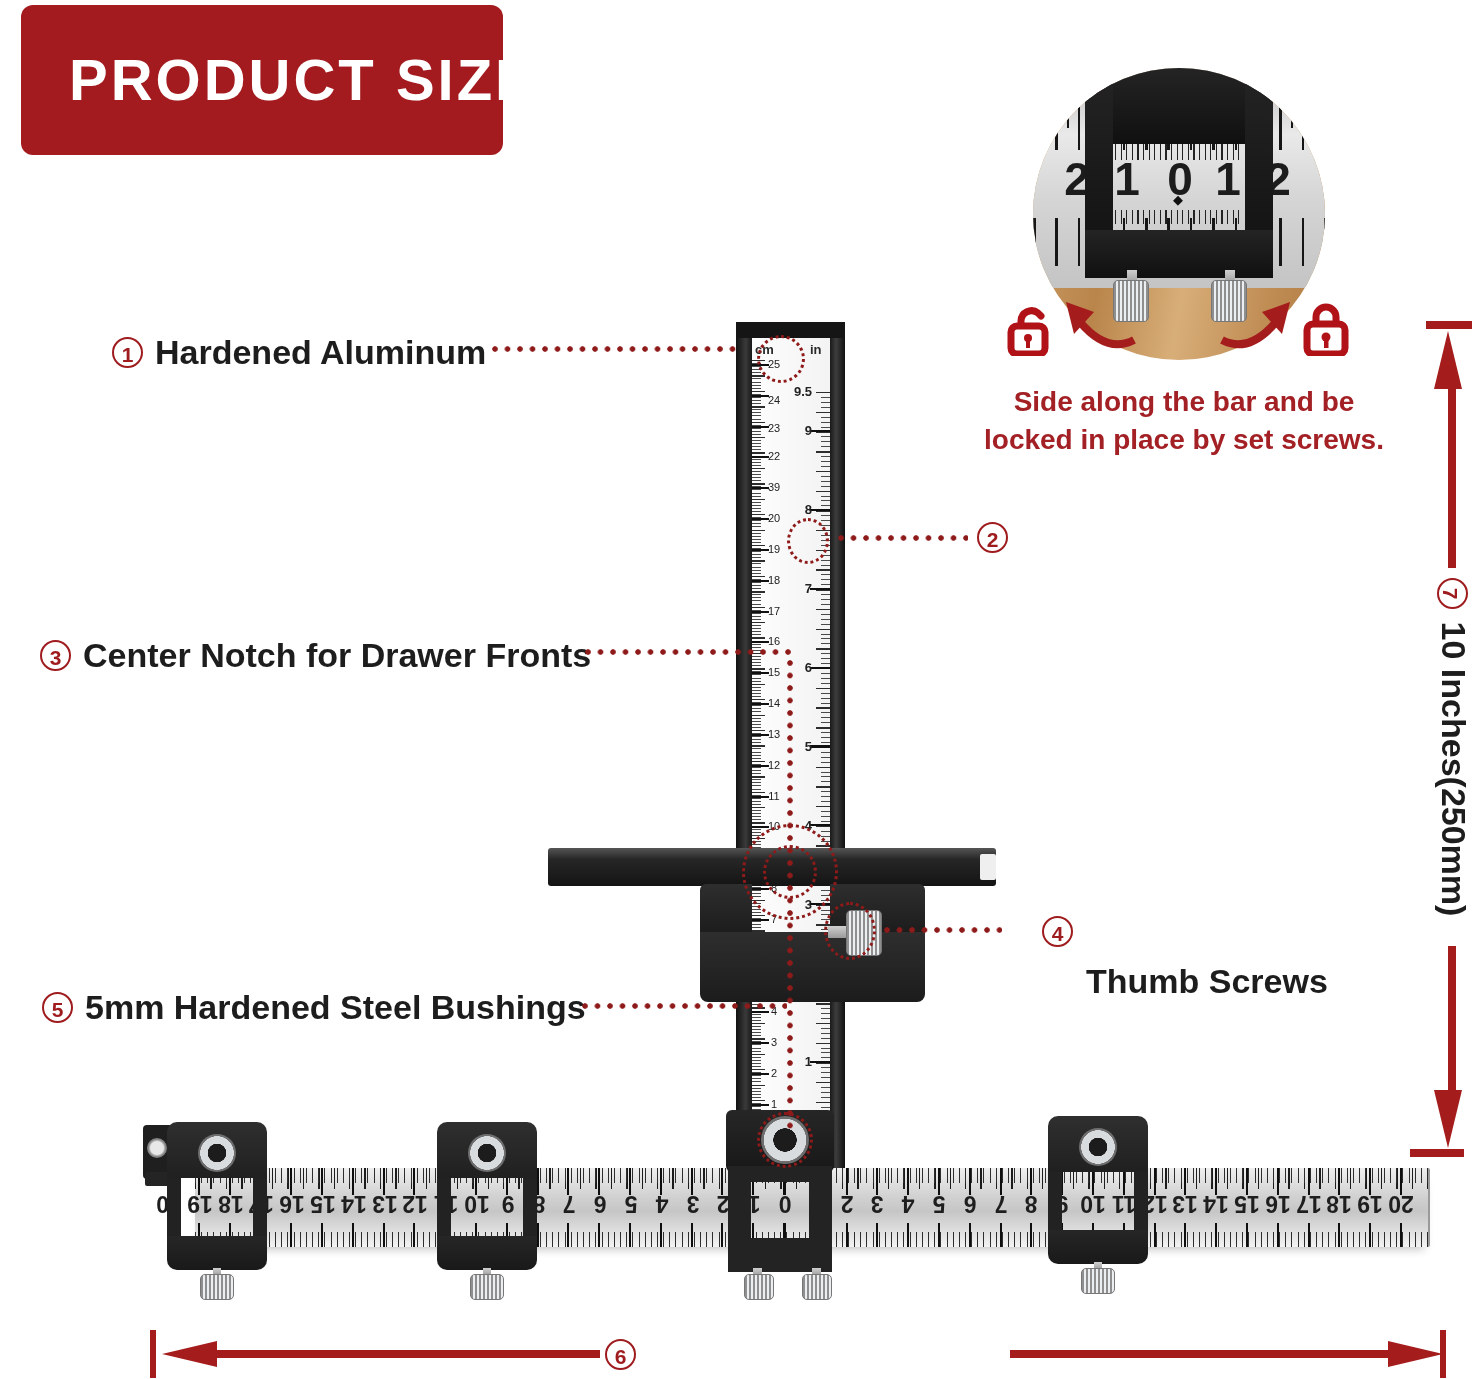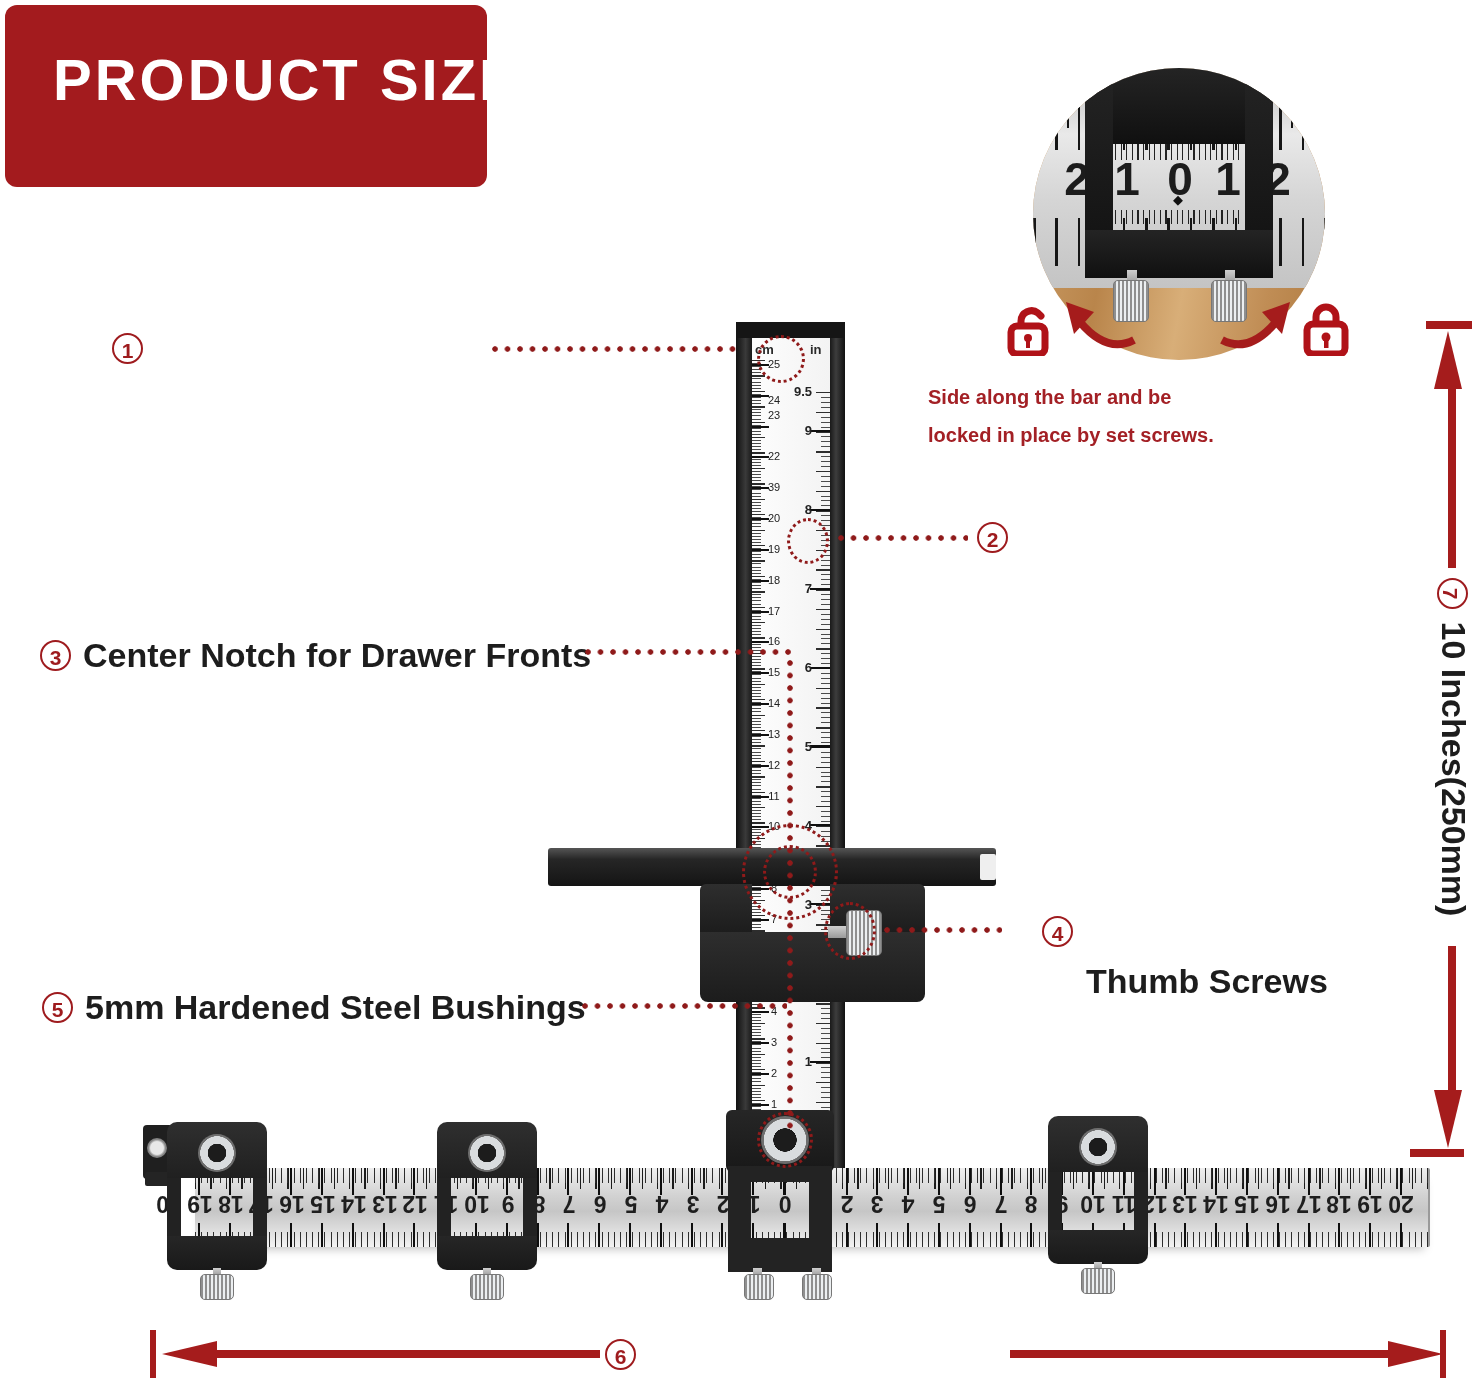--- a/index.html
+++ b/index.html
@@ -5,21 +5,21 @@
   :root{
     --titlebg:#a31b1e; --annred:#9e1b1e; --dot:#8f1a1a; --lockred:#b01218;
     --arrowred:#a51c1c; --caption:#a32025; --ink:#1d1d1d;
   }
   html,body{margin:0;padding:0;background:#fff;}
   #canvas{position:relative;width:1475px;height:1379px;background:#ffffff;overflow:hidden;
           font-family:"Liberation Sans",sans-serif;}
   .abs{position:absolute;}
 
   
-  .title-box{left:5px;top:5px;width:482px;height:182px;background:var(--titlebg);border-radius:12px;}
+  .title-box{left:21px;top:5px;width:482px;height:150px;background:var(--titlebg);border-radius:12px;}
   .title-text{left:48px;top:0;width:400px;height:150px;line-height:150px;color:#fff;font-size:58px;
               font-weight:bold;letter-spacing:3px;white-space:nowrap;}
 
   
   .cnum{display:inline-block;width:31px;height:31px;border:2.5px solid var(--annred);border-radius:50%;
         color:var(--annred);font-size:21px;font-weight:bold;text-align:center;line-height:31px;box-sizing:border-box;}
   .alabel{font-size:34px;font-weight:bold;color:var(--ink);white-space:nowrap;}
   .ann{display:flex;align-items:center;gap:12px;}
   .dots-h{height:6px;background-image:radial-gradient(circle at 3px 3px,var(--dot) 2.4px,transparent 3.1px);
           background-size:12.5px 6px;background-repeat:repeat-x;}
@@ -106,21 +106,21 @@
   .ins-tt{left:0;top:30px;width:292px;height:52px;
           background:repeating-linear-gradient(90deg,#161616 0 2.5px,transparent 2.5px 22.4px);}
   .ins-tt2{left:0;top:30px;width:292px;height:30px;
           background:repeating-linear-gradient(90deg,#161616 0 2px,transparent 2px 11.2px);}
   .ins-bt{left:0;top:150px;width:292px;height:48px;
           background:repeating-linear-gradient(90deg,#161616 0 2.5px,transparent 2.5px 22.4px);}
   .ins-num{position:absolute;top:84px;width:40px;text-align:center;font-size:46px;font-weight:bold;color:#1c1c1c;}
   .ins-fine{background:repeating-linear-gradient(90deg,#222 0 1.3px,transparent 1.3px 5.6px);}
   .ins-frame{background:linear-gradient(180deg,#242424,#101010);}
   .diamond{position:absolute;font-size:13px;color:#101010;}
-  .caption{font-size:20px;font-weight:bold;color:var(--caption);white-space:nowrap;}
+  .caption{font-size:28px;font-weight:bold;color:var(--caption);text-align:center;white-space:nowrap;}
 
   
   .dimline{background:var(--arrowred);}
   .head-up{width:0;height:0;border-left:14px solid transparent;border-right:14px solid transparent;
            border-bottom:58px solid var(--arrowred);}
   .head-dn{width:0;height:0;border-left:14px solid transparent;border-right:14px solid transparent;
            border-top:58px solid var(--arrowred);}
   .head-lt{width:0;height:0;border-top:13px solid transparent;border-bottom:13px solid transparent;
            border-right:55px solid var(--arrowred);}
   .head-rt{width:0;height:0;border-top:13px solid transparent;border-bottom:13px solid transparent;
@@ -196,21 +196,21 @@
   <div class="abs vr-unit" style="left:810px;top:342px;">in</div>
   <div class="abs cm-min"></div>
   <div class="abs cm-mid"></div>
   <div class="abs cm-maj"></div>
   <div class="abs in-min"></div>
   <div class="abs in-mid"></div>
   <div class="abs in-maj"></div>
   <div id="cmlbls">
       <span class="cm-lbl" style="left: 764px; top: 358px; position: absolute;">25</span>
       <span class="cm-lbl" style="left: 764px; top: 394px; position: absolute;">24</span>
-      <span class="cm-lbl" style="left: 764px; top: 409px; position: absolute;">23</span>
+      <span class="cm-lbl" style="left: 764px; top: 422px; position: absolute;">23</span>
       <span class="cm-lbl" style="left: 764px; top: 450.49px; position: absolute;">22</span>
       <span class="cm-lbl" style="left: 764px; top: 481.32px; position: absolute;">39</span>
       <span class="cm-lbl" style="left: 764px; top: 512.15px; position: absolute;">20</span>
       <span class="cm-lbl" style="left: 764px; top: 542.98px; position: absolute;">19</span>
       <span class="cm-lbl" style="left: 764px; top: 573.81px; position: absolute;">18</span>
       <span class="cm-lbl" style="left: 764px; top: 604.64px; position: absolute;">17</span>
       <span class="cm-lbl" style="left: 764px; top: 635.47px; position: absolute;">16</span>
       <span class="cm-lbl" style="left: 764px; top: 666.3px; position: absolute;">15</span>
       <span class="cm-lbl" style="left: 764px; top: 697.13px; position: absolute;">14</span>
       <span class="cm-lbl" style="left: 764px; top: 727.96px; position: absolute;">13</span>
@@ -336,20 +336,21 @@
     <path d="M16 25 v-6 a10 10 0 0 1 20 0 v6" fill="none" stroke="#b01218" stroke-width="7"></path>
     <circle cx="26" cy="39" r="4.5" fill="#b01218"></circle>
       <rect x="24" y="41" width="4.5" height="9" fill="#b01218"></rect>
   </svg>
 
   <div class="abs caption" style="left:928px;top:386px;width:512px;">Side along the bar and be</div>
   <div class="abs caption" style="left:928px;top:424px;width:512px;">locked in place by set screws.</div>
 
   <div class="abs ann" style="left:112px;top:333px;">
     <span class="cnum">1</span>
+    <span class="alabel">Hardened Aluminum</span>
   </div>
   <div class="abs dots-h" style="left:492px;top:346px;width:246px;"></div>
   <div class="abs dotcirc" style="left:757px;top:335px;width:48px;height:48px;"></div>
 
   <div class="abs dotcirc" style="left:787px;top:518px;width:42px;height:46px;"></div>
   <div class="abs dots-h" style="left:838px;top:535px;width:130px;"></div>
   <div class="abs ann" style="left:977px;top:522px;">
     <span class="cnum">2</span>
   </div>
 

